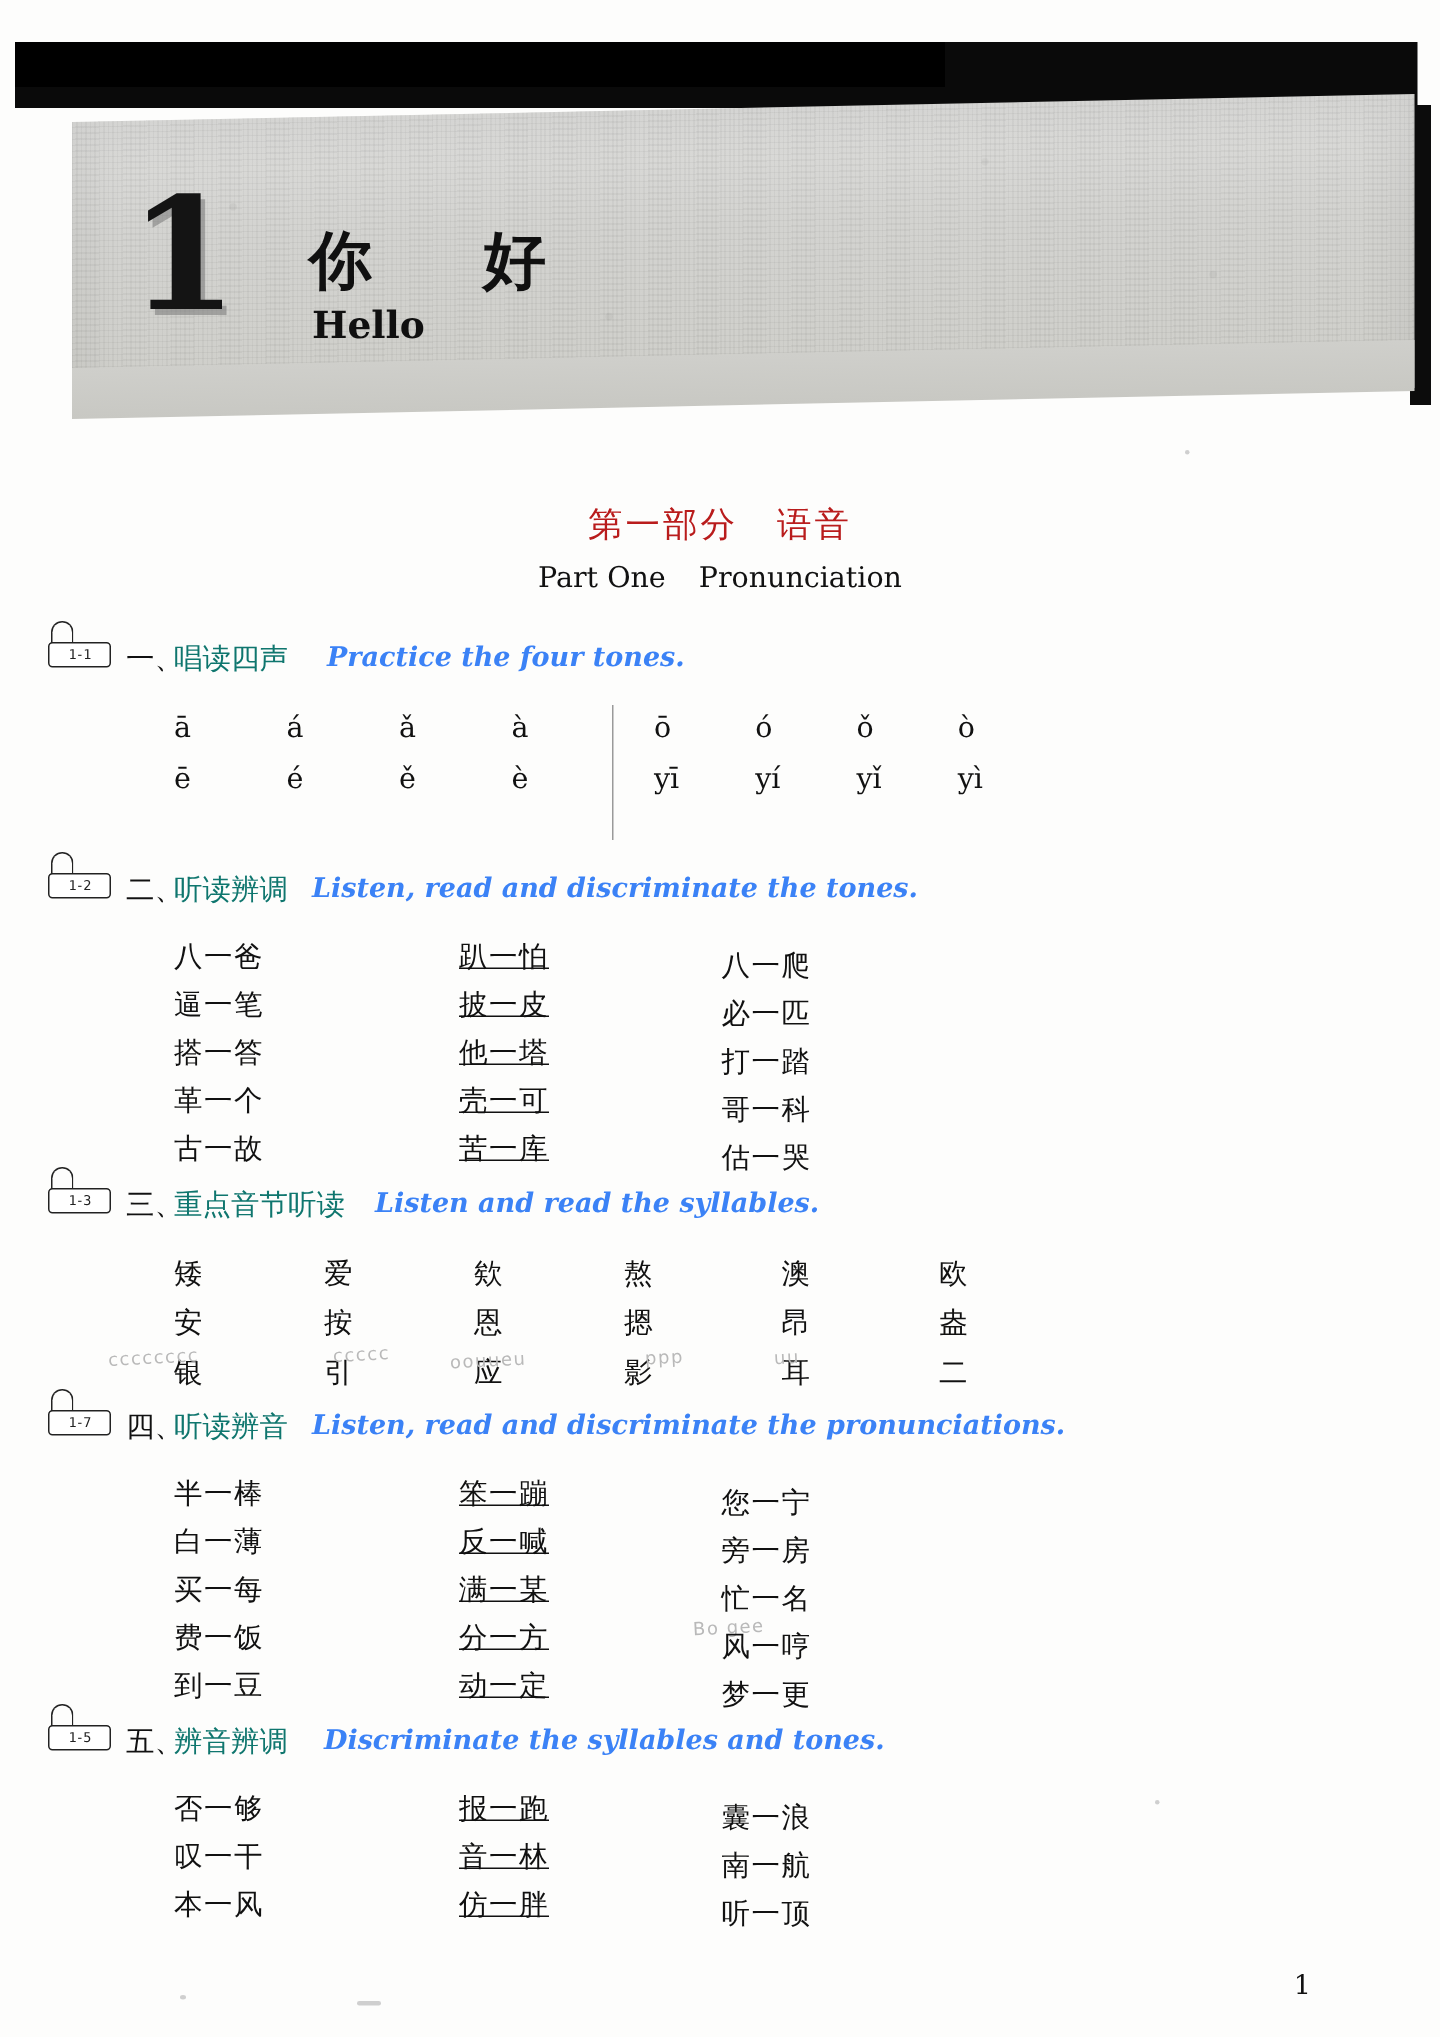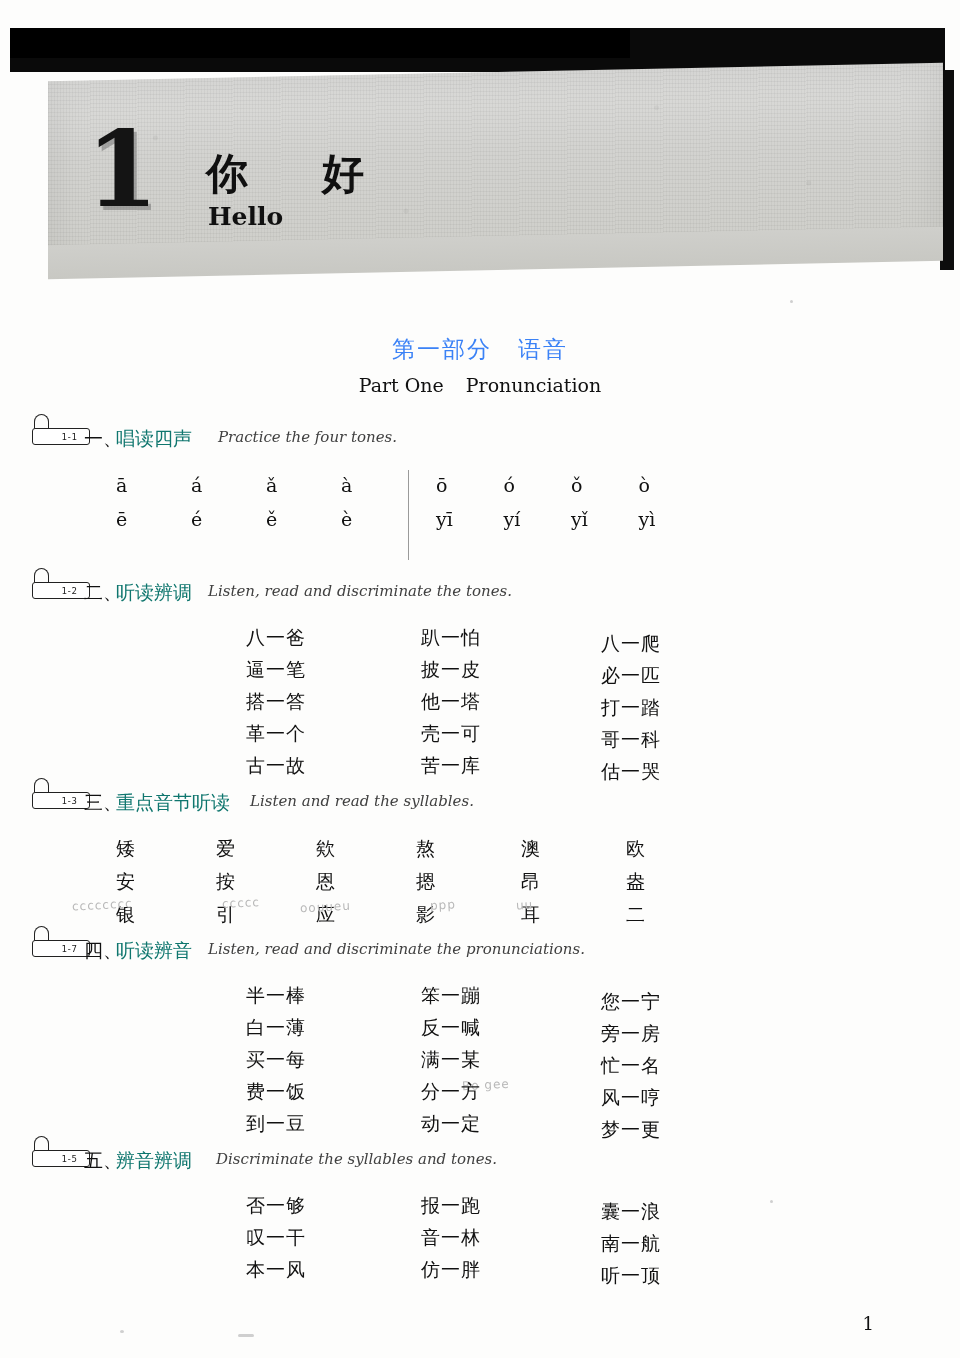--- a/index.html
+++ b/index.html
@@ -119,21 +119,21 @@
 
   
   .part-cn {
     position: absolute;
     left: 0; right: 0;
     top: 334px;
     text-align: center;
     font-family: "DejaVu Sans", sans-serif;
     font-size: 23px;
     letter-spacing: 2px;
-    color: #3b82f6;
+    color: #b91c1c;
   }
   .part-cn .gap { display:inline-block; width: 26px; }
   .part-en {
     position: absolute;
     left: 0; right: 0;
     top: 374px;
     text-align: center;
     font-family: "DejaVu Serif", serif;
     font-size: 19px;
     color: #111;
@@ -177,21 +177,20 @@
     border: 1.6px solid #222;
     border-radius: 3px;
     background: #fff;
     display: flex;
     align-items: center;
     justify-content: center;
     font-size: 9px;
     font-family: "DejaVu Sans Mono", monospace;
     letter-spacing: -0.5px;
     color: #222;
-    padding-left: 16px;
   }
   .ex-num {
     position: absolute;
     left: 84px;
     top: -2px;
     font-family: "DejaVu Sans", sans-serif;
     font-size: 19px;
     color: #111;
     white-space: nowrap;
   }
@@ -202,23 +201,23 @@
     font-family: "DejaVu Sans", sans-serif;
     font-size: 19px;
     color: #0f766e;
     white-space: nowrap;
   }
   .ex-en {
     position: absolute;
     top: 0px;
     font-family: "DejaVu Serif", serif;
     font-style: italic;
-    font-weight: 400;
-    font-size: 15px;
-    color: #404040;
+    font-weight: 700;
+    font-size: 18px;
+    color: #3b82f6;
     white-space: nowrap;
   }
 
   
   .tone-table {
     position: absolute;
     left: 116px;
     top: 40px;
     width: 570px;
   }
@@ -244,35 +243,34 @@
     height: 90px;
     background: #9a9a9a;
   }
 
   
   .pairs {
     position: absolute;
     top: 40px;
     left: 116px;
     width: 700px;
-    text-align: right;
   }
   .pair-row {
     display: flex;
     height: 32px;
     align-items: center;
   }
   .pair-cell {
     font-family: "DejaVu Sans", sans-serif;
     font-size: 19px;
     color: #111;
     letter-spacing: 1px;
   }
   .pair-c1 { width: 190px; }
-  .pair-c2 { width: 175px; }
+  .pair-c2 { width: 175px; text-decoration: underline; }
   .pair-c3 { width: 180px; margin-top: 12px; }
 
   
   .syll {
     position: absolute;
     top: 40px;
     left: 116px;
     width: 700px;
   }
   .syll-row {

